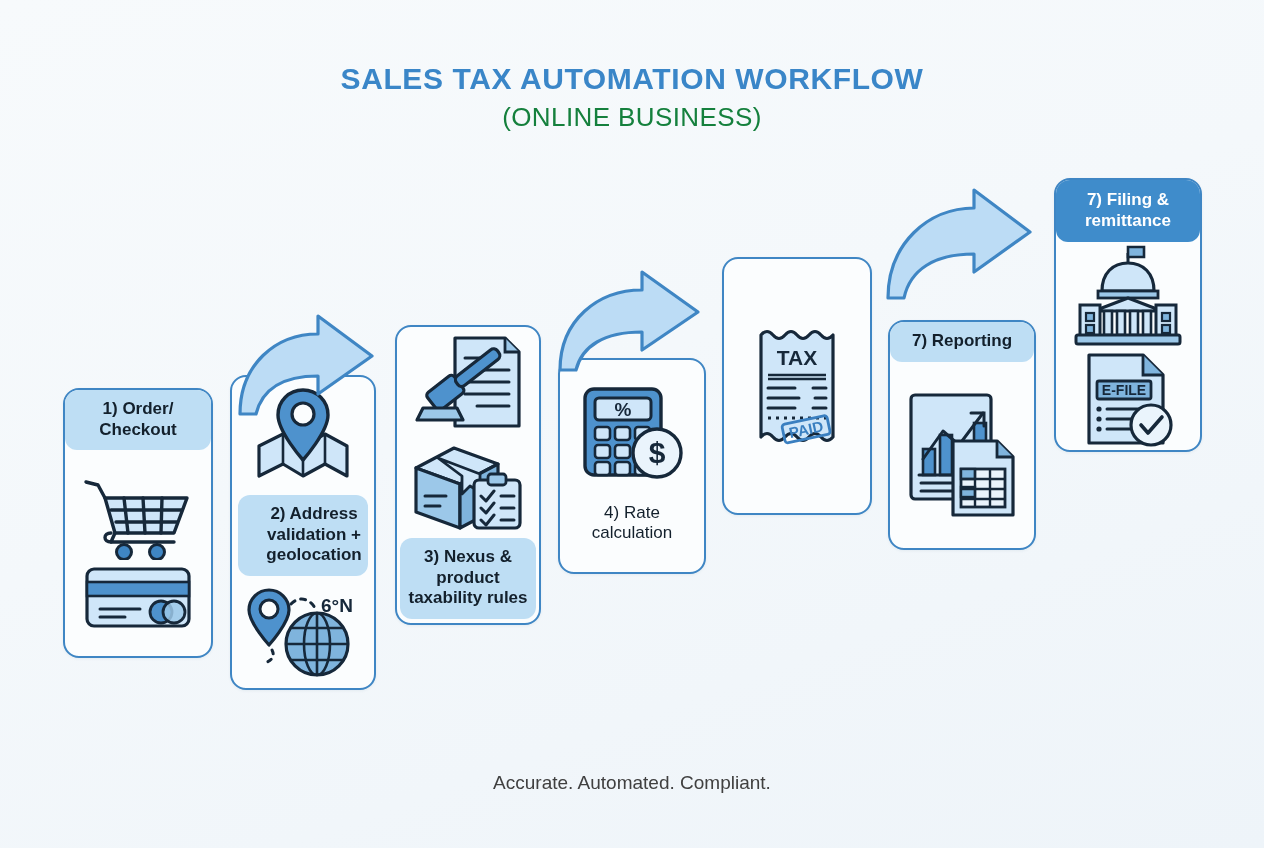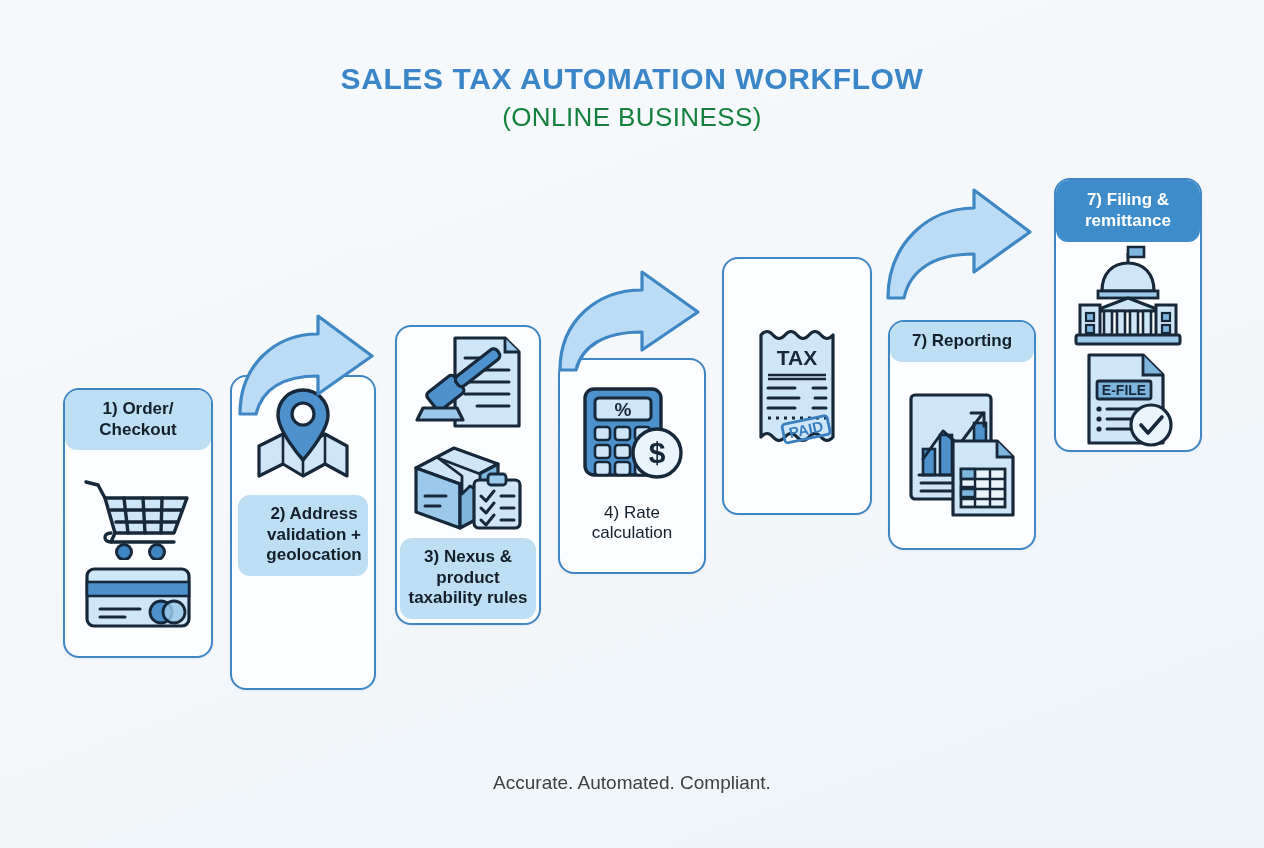--- a/index.html
+++ b/index.html
@@ -104,20 +104,33 @@
   <div class="card" style="left:230px;top:375px;width:146px;height:315px;">
     <div class="icons" style="flex:0 0 118px;">
       <svg width="104" height="104" viewBox="0 0 104 104">
         <path d="M8 62 L32 50 L52 62 L74 50 L96 62 L96 92 L74 80 L52 92 L32 80 L8 92 Z" fill="#cfe6f9" stroke="#16283a" stroke-width="3.2" stroke-linejoin="round"></path>
         <path d="M32 50 V80 M52 62 V92 M74 50 V80" stroke="#16283a" stroke-width="2.6" fill="none"></path>
         <path d="M52 6 C38 6 27 17 27 31 C27 48 52 76 52 76 C52 76 77 48 77 31 C77 17 66 6 52 6 Z" fill="#4e92cd" stroke="#16283a" stroke-width="3.4" stroke-linejoin="round"></path>
         <circle cx="52" cy="30" r="11" fill="#fbfdfe" stroke="#16283a" stroke-width="3.2"></circle>
       </svg>
     </div>
     <div class="band" style="width:92%;padding-left:28px;">2) Address<br>validation +<br>geolocation</div>
+    <div class="icons">
+      <svg width="128" height="92" viewBox="0 0 128 92">
+        <path d="M30 4 C19 4 10 13 10 24 C10 37 30 59 30 59 C30 59 50 37 50 24 C50 13 41 4 30 4 Z" fill="#4e92cd" stroke="#16283a" stroke-width="3.2" stroke-linejoin="round"></path>
+        <circle cx="30" cy="23" r="9" fill="#fbfdfe" stroke="#16283a" stroke-width="3"></circle>
+        <path d="M52 18 C60 10 70 12 76 22" fill="none" stroke="#16283a" stroke-width="3" stroke-linecap="round" stroke-dasharray="5 6"></path>
+        <path d="M33 64 C36 70 33 74 28 76" fill="none" stroke="#16283a" stroke-width="3" stroke-linecap="round" stroke-dasharray="4 6"></path>
+        <text x="82" y="26" font-family="Liberation Sans, sans-serif" font-size="19" font-weight="bold" fill="#16283a">6°N</text>
+        <circle cx="78" cy="58" r="31" fill="#7fb4dd" stroke="#16283a" stroke-width="3.2"></circle>
+        <ellipse cx="78" cy="58" rx="13" ry="31" fill="none" stroke="#16283a" stroke-width="2.6"></ellipse>
+        <path d="M47 58 H109 M51 42 H105 M51 74 H105" fill="none" stroke="#16283a" stroke-width="2.6"></path>
+        <path d="M78 27 V89" fill="none" stroke="#16283a" stroke-width="2.6"></path>
+      </svg>
+    </div>
   </div>
 
   <div class="card" style="left:395px;top:325px;width:146px;height:300px;">
     <div class="icons">
       <svg width="118" height="100" viewBox="0 0 118 100">
         <path d="M46 4 H96 L110 18 V92 H46 Z" fill="#cfe6f9" stroke="#16283a" stroke-width="3.2" stroke-linejoin="round"></path>
         <path d="M96 4 V18 H110" fill="#9cc8e9" stroke="#16283a" stroke-width="2.8"></path>
         <path d="M56 24 H86 M56 36 H100 M56 48 H100 M56 60 H100 M68 72 H100" stroke="#16283a" stroke-width="3" stroke-linecap="round"></path>
         <g transform="rotate(-38 50 52)">
           <rect x="18" y="38" width="34" height="22" rx="4" fill="#4e92cd" stroke="#16283a" stroke-width="3.2"></rect>

